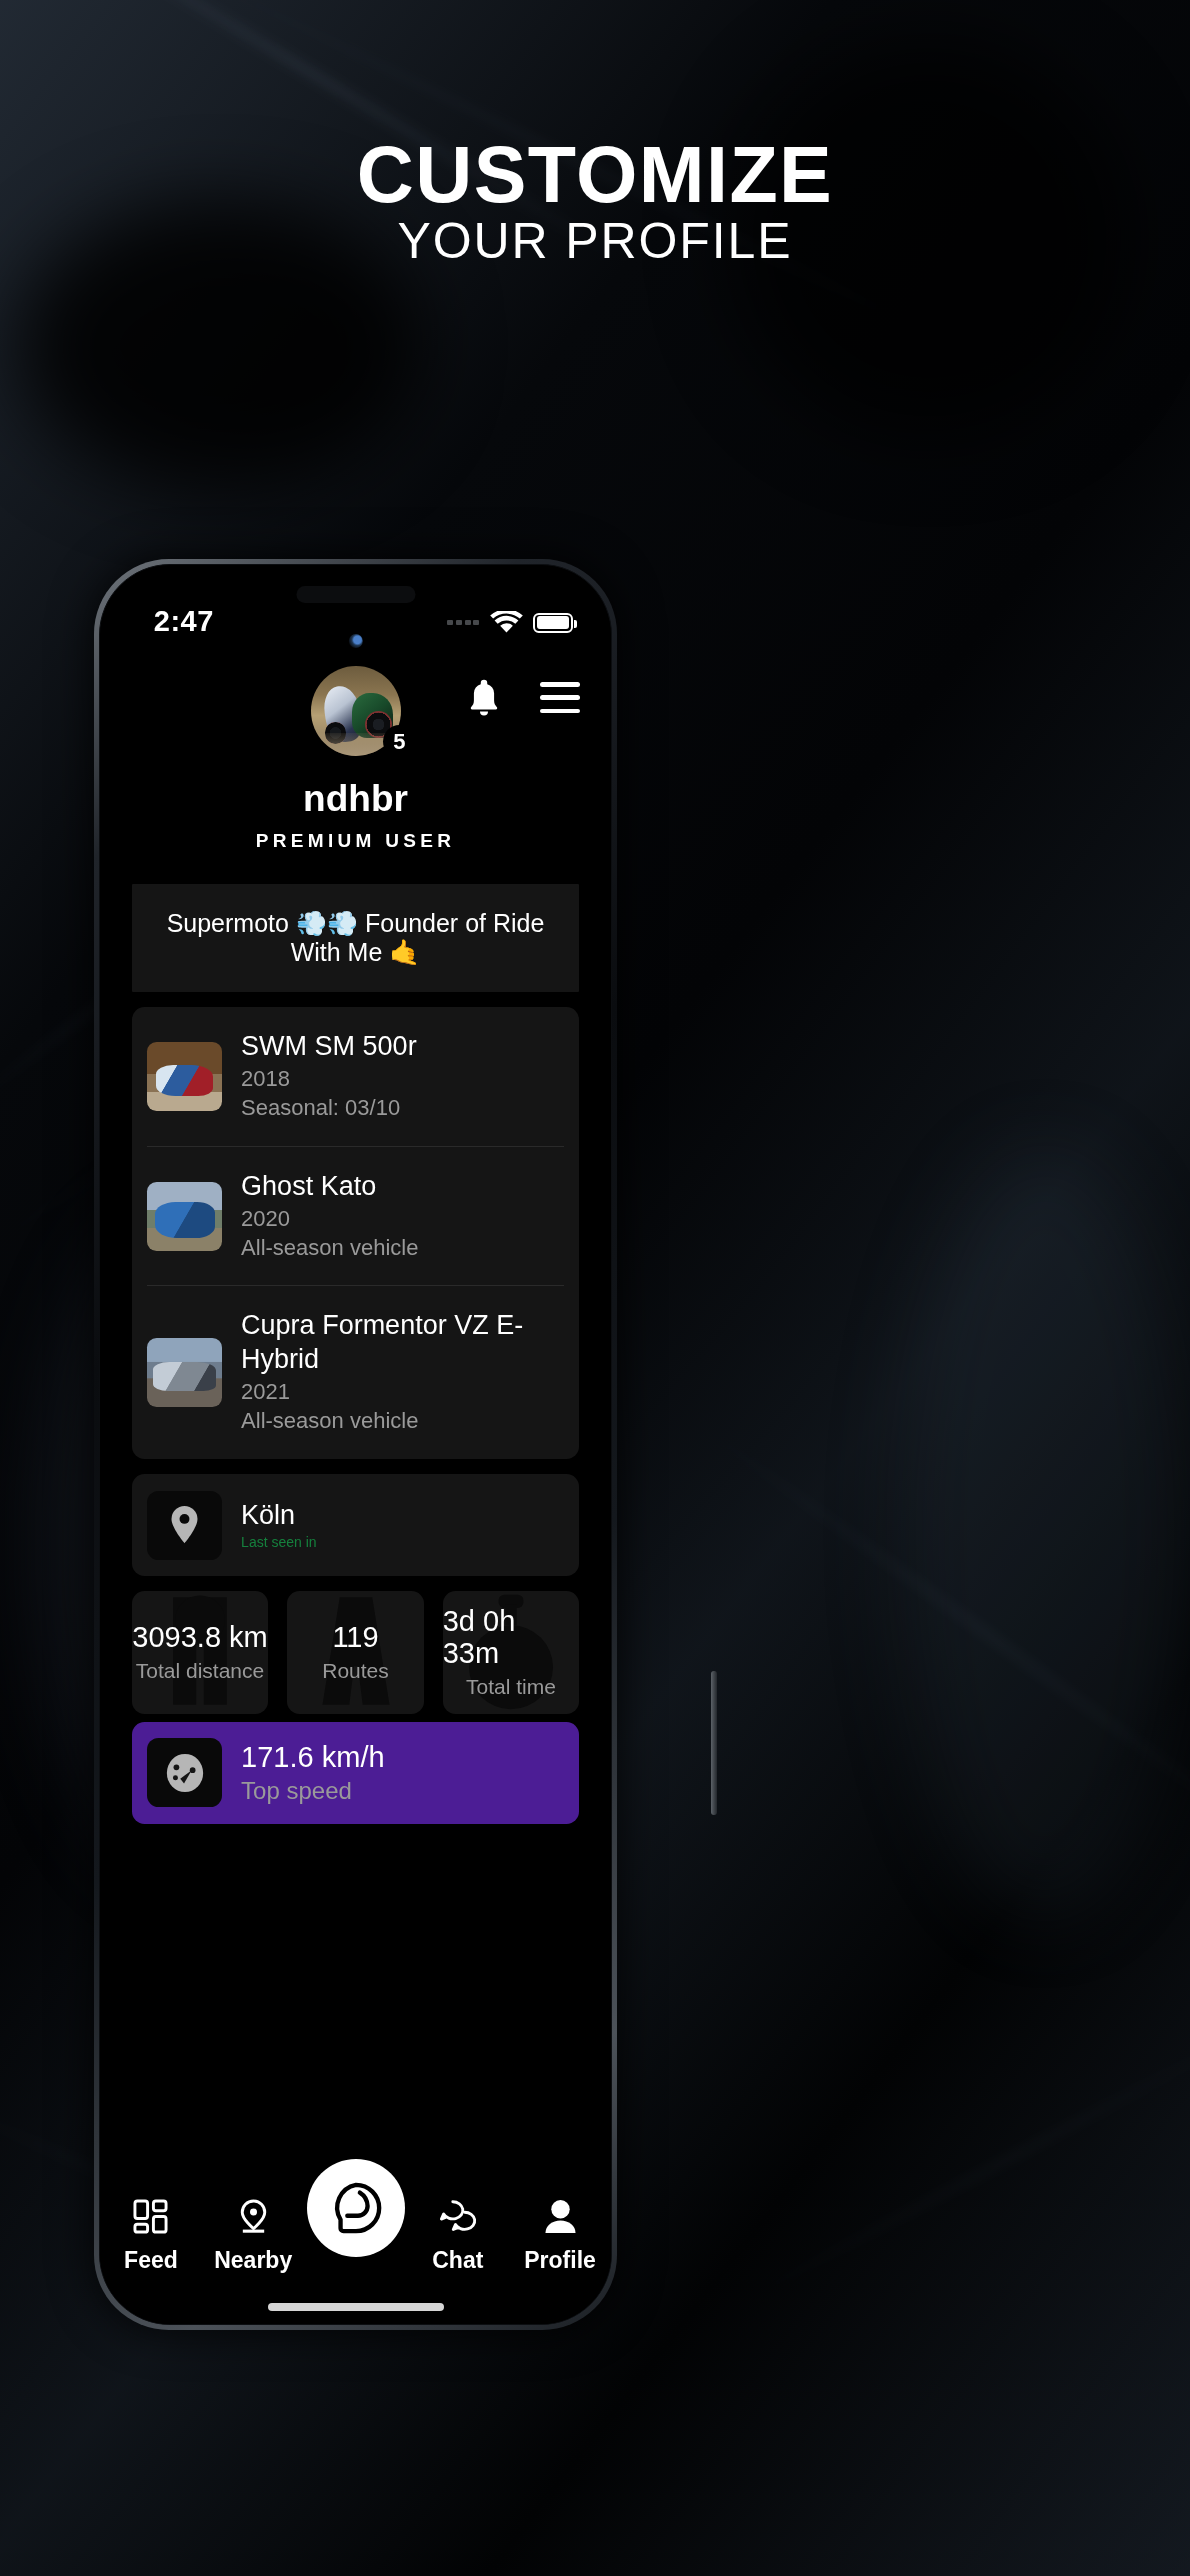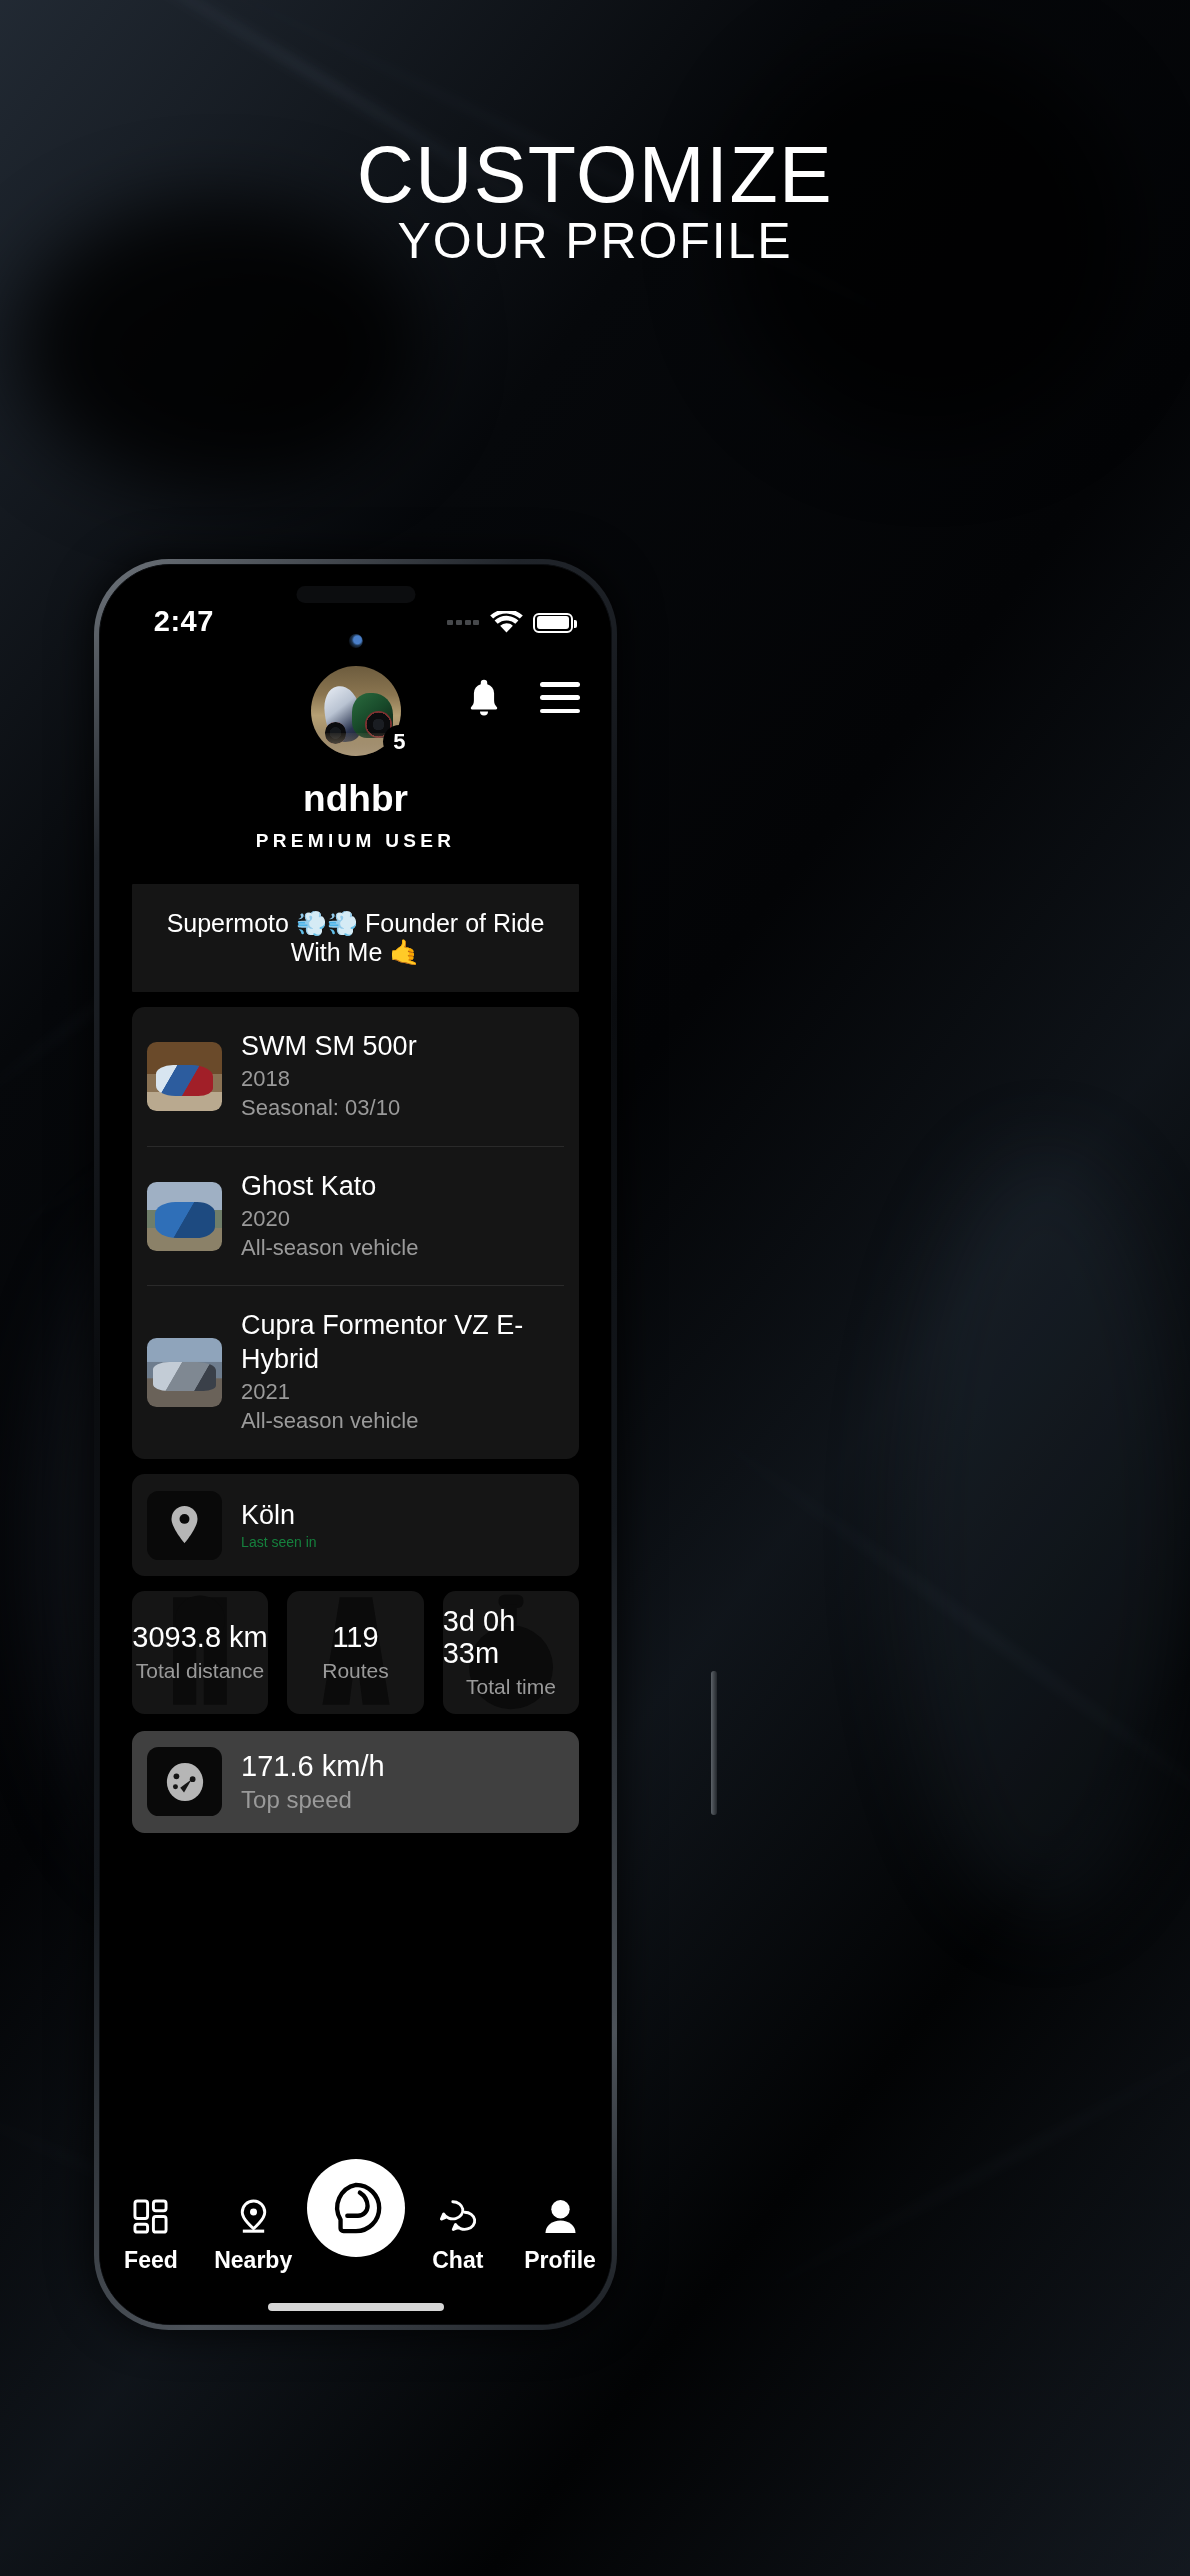--- a/index.html
+++ b/index.html
@@ -28,21 +28,21 @@
   .s7{ left:-115px; top:2204px; width:594px; height:8.6px; transform:rotate(24deg); opacity:.3;}
   .blob{ position:absolute; border-radius:50%; filter:blur(38px); }
   .b1{ left:19px; top:201px; width:403px; height:288px; background:rgba(0,0,0,.85); }
   .b2{ left:728px; top:38px; width:403px; height:403px; background:rgba(0,0,0,.7); }
   .b3{ left:38px; top:1208px; width:288px; height:671px; background:rgba(58,72,90,.20); }
   .b4{ left:901px; top:1150px; width:288px; height:767px; background:rgba(58,72,90,.18); }
 
   
   .headline{
     position:absolute; left:0; right:0; top:135px; text-align:center;
-    color:#fff; font-size:79px; font-weight:400; letter-spacing:1.4px; line-height:1;
+    color:#fff; font-size:79px; font-weight:700; letter-spacing:1.4px; line-height:1;
   }
   .subhead{
     position:absolute; left:0; right:0; top:216px; text-align:center;
     color:#fff; font-size:50px; font-weight:300; letter-spacing:1.9px; line-height:1;
   }
 
   
   .phone{
     position:absolute; left:94px; top:559px; width:523px; height:1771px;
     border-radius:75px;
@@ -135,21 +135,21 @@
   .sqicon{ width:75px; height:69px; border-radius:11.5px; background:#090909; display:flex; align-items:center; justify-content:center; flex:0 0 auto; }
   .loc-title{ color:#fff; font-size:27px; line-height:1.25; }
   .loc-sub{ color:#15803d; font-size:14px; line-height:1.34; }
 
   .stats{ margin-top:15.3px; display:flex; gap:19px; }
   .stat{ flex:1; background:#151515; border-radius:12.5px; height:123px; position:relative; overflow:hidden; display:flex; flex-direction:column; align-items:center; justify-content:center; }
   .stat .wm{ position:absolute; left:50%; top:50%; transform:translate(-50%,-50%); opacity:1; }
   .stat .sv{ position:relative; color:#fff; font-size:29px; font-weight:400; line-height:1.1; }
   .stat .sl{ position:relative; color:#9a9a9a; font-size:21px; margin-top:5.8px; }
 
-  .topspeed{ margin-top:17px; background:#404040; border-radius:12.5px; padding:16.3px 15.3px; display:flex; align-items:center; gap:19px; }
+  .topspeed{ margin-top:8px; background:#4c1d95; border-radius:12.5px; padding:16.3px 15.3px; display:flex; align-items:center; gap:19px; }
   .ts-val{ color:#fff; font-size:29px; line-height:1.25; }
   .ts-lbl{ color:#9a9a9a; font-size:24px; line-height:1.34; }
 
   
   .tabbar{
     position:absolute; left:0; right:0; bottom:0; height:142px;
     background:#000; display:flex; align-items:flex-start; padding-top:17px;
   }
   .tab{ flex:1; display:flex; flex-direction:column; align-items:center; gap:8.6px;font-weight:bold; }
   .tab .tl{ color:#fff; font-size:23px; }

